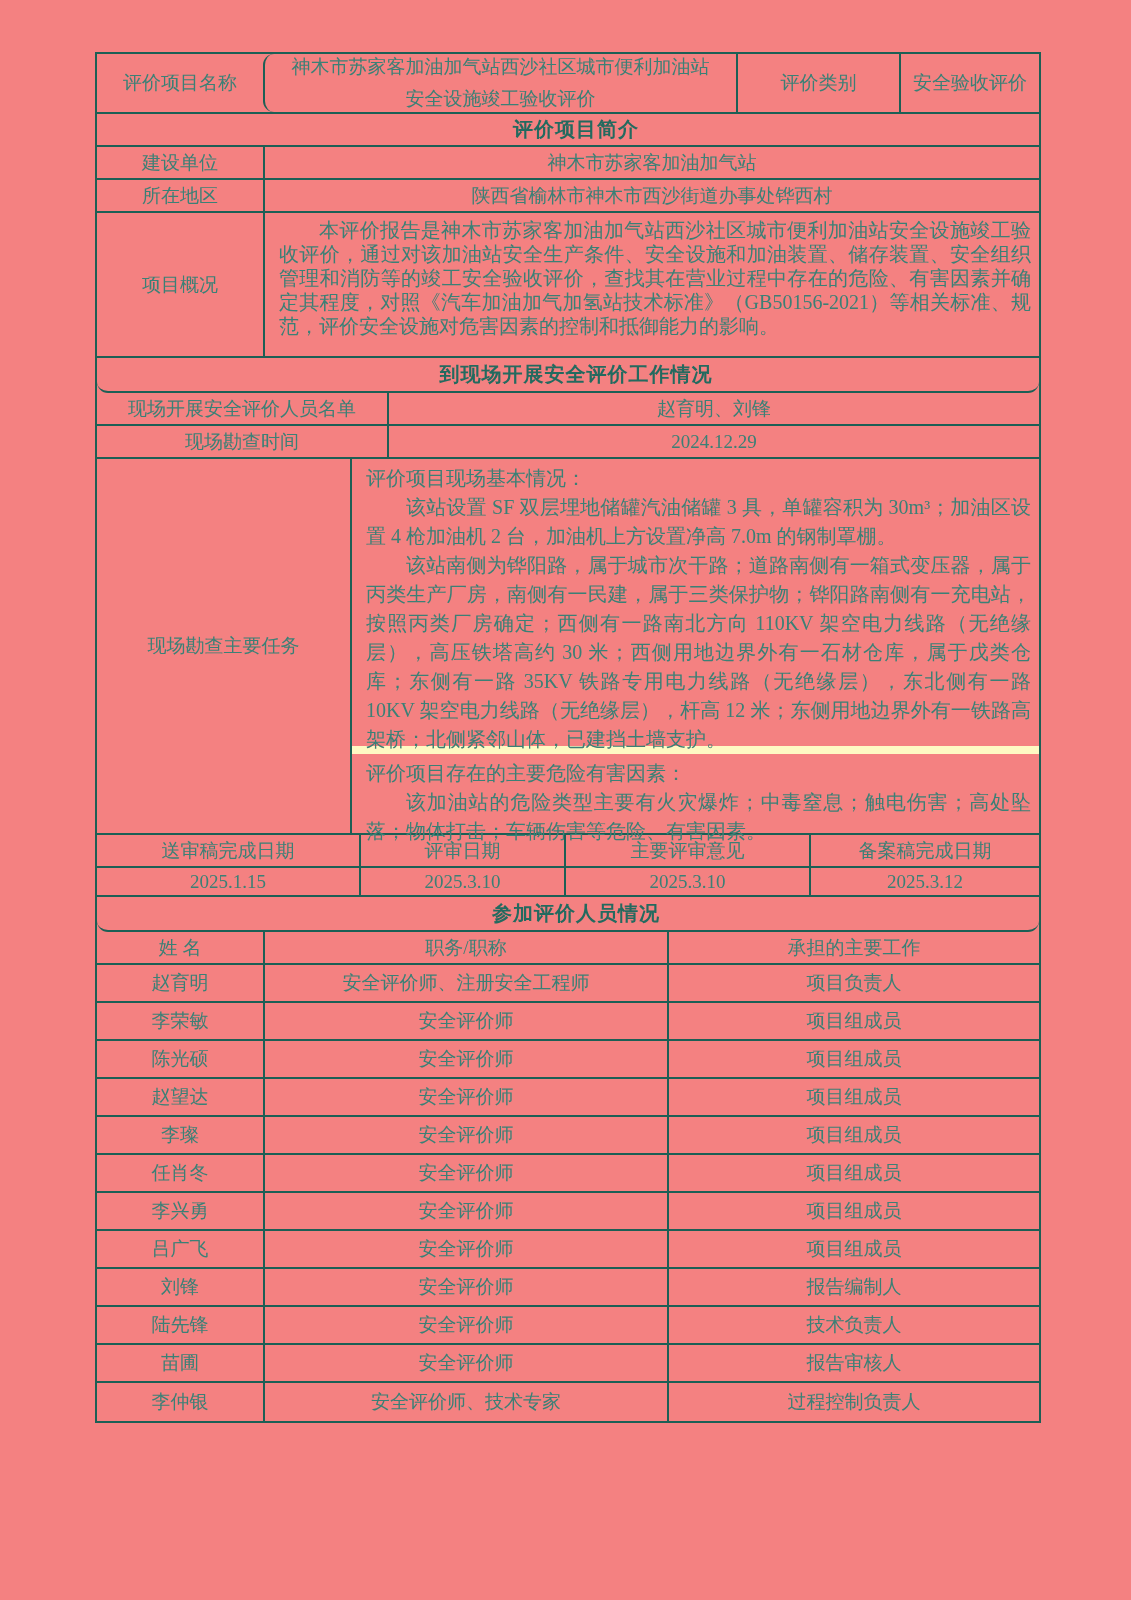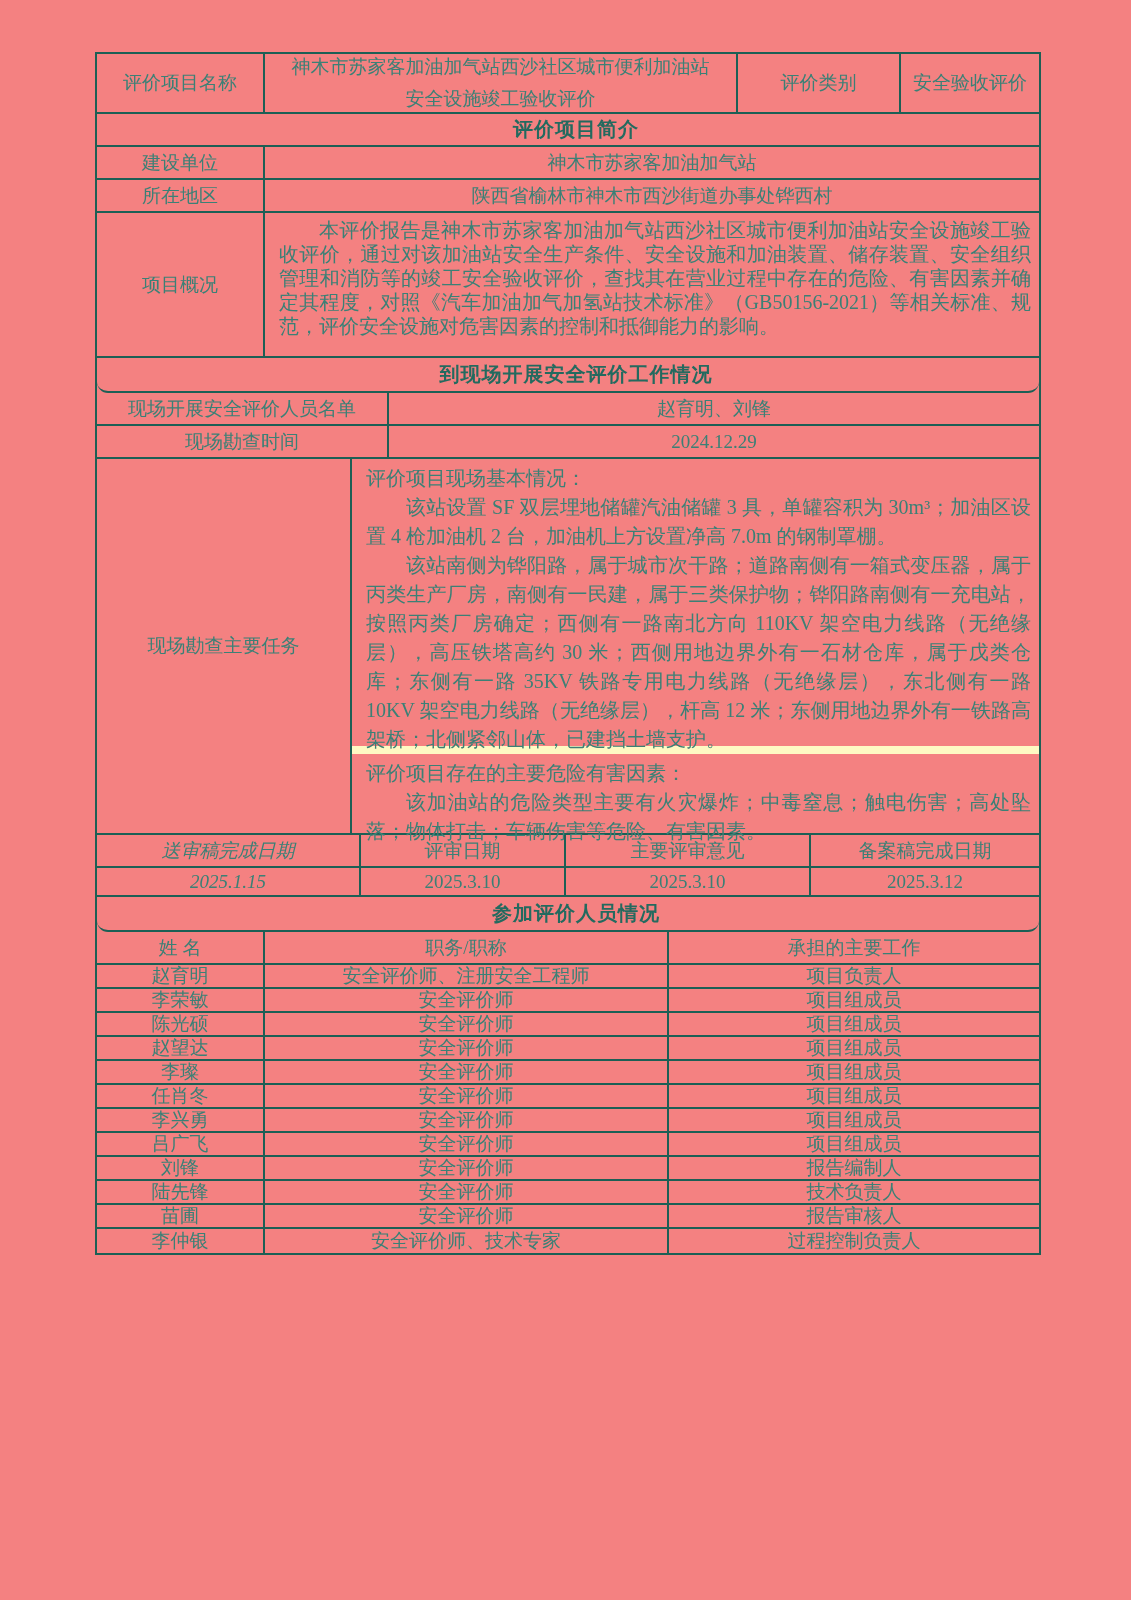--- a/index.html
+++ b/index.html
@@ -23,44 +23,44 @@
     display:flex; align-items:center; justify-content:center;
     text-align:center; padding:2px 8px; font-size:19px; line-height:1.45;
     min-width:0;
   }
   .cell + .cell, .bl { border-left:2px solid #1c5f55; }
   .section-title {
     font-weight:bold; font-size:20px; color:#236a5f; letter-spacing:1px;
     width:100%;
     padding-left:24px;
   }
-  .two-line { flex-direction:column; line-height:1.7; }
+  .two-line { flex-direction:column; line-height:1.7;border-radius:11px; }
   .para-cell {
     display:block; text-align:justify; padding:5px 8px 5px 14px;
     font-size:20px;
   }
   .para-cell p { margin:0; }
   .para-cell p.indent { text-indent:2em; }
   
   .w166 { width:166px; flex:none; }
   .w473 { width:473px; flex:none; }
   .w143 { width:163px; flex:none; }
   .w290 { width:290px; flex:none; }
   .w253 { width:253px; flex:none; }
-  .w262 { width:262px; flex:none;font-style:italic; }
+  .w262 { width:262px; flex:none; }
   .w205 { width:205px; flex:none; }
   .w245 { width:245px; flex:none; }
   .w404 { width:404px; flex:none; }
   .flex1 { flex:1; }
   
   .h60  { height:60px; }
   .h35  { height:35px;border-radius:11px; }
   .h33  { height:33px; }
   .h29  { height:29px; }
-  .h34  { height:24px;justify-content:flex-end; }
+  .h34  { height:38px;justify-content:flex-end; }
   .h145 { height:145px; }
   .overview-text { line-height:24px; }
   .tasks-right { flex:1; border-left:2px solid #1c5f55; display:flex; flex-direction:column; }
   .tasks-basic { height:295px; border-bottom:8px solid #fef9c3; line-height:29px; }
   .tasks-hazard { height:79px; line-height:29px; }
   .person-cells { font-size:19px; }
 </style>
 </head>
 <body>
 

